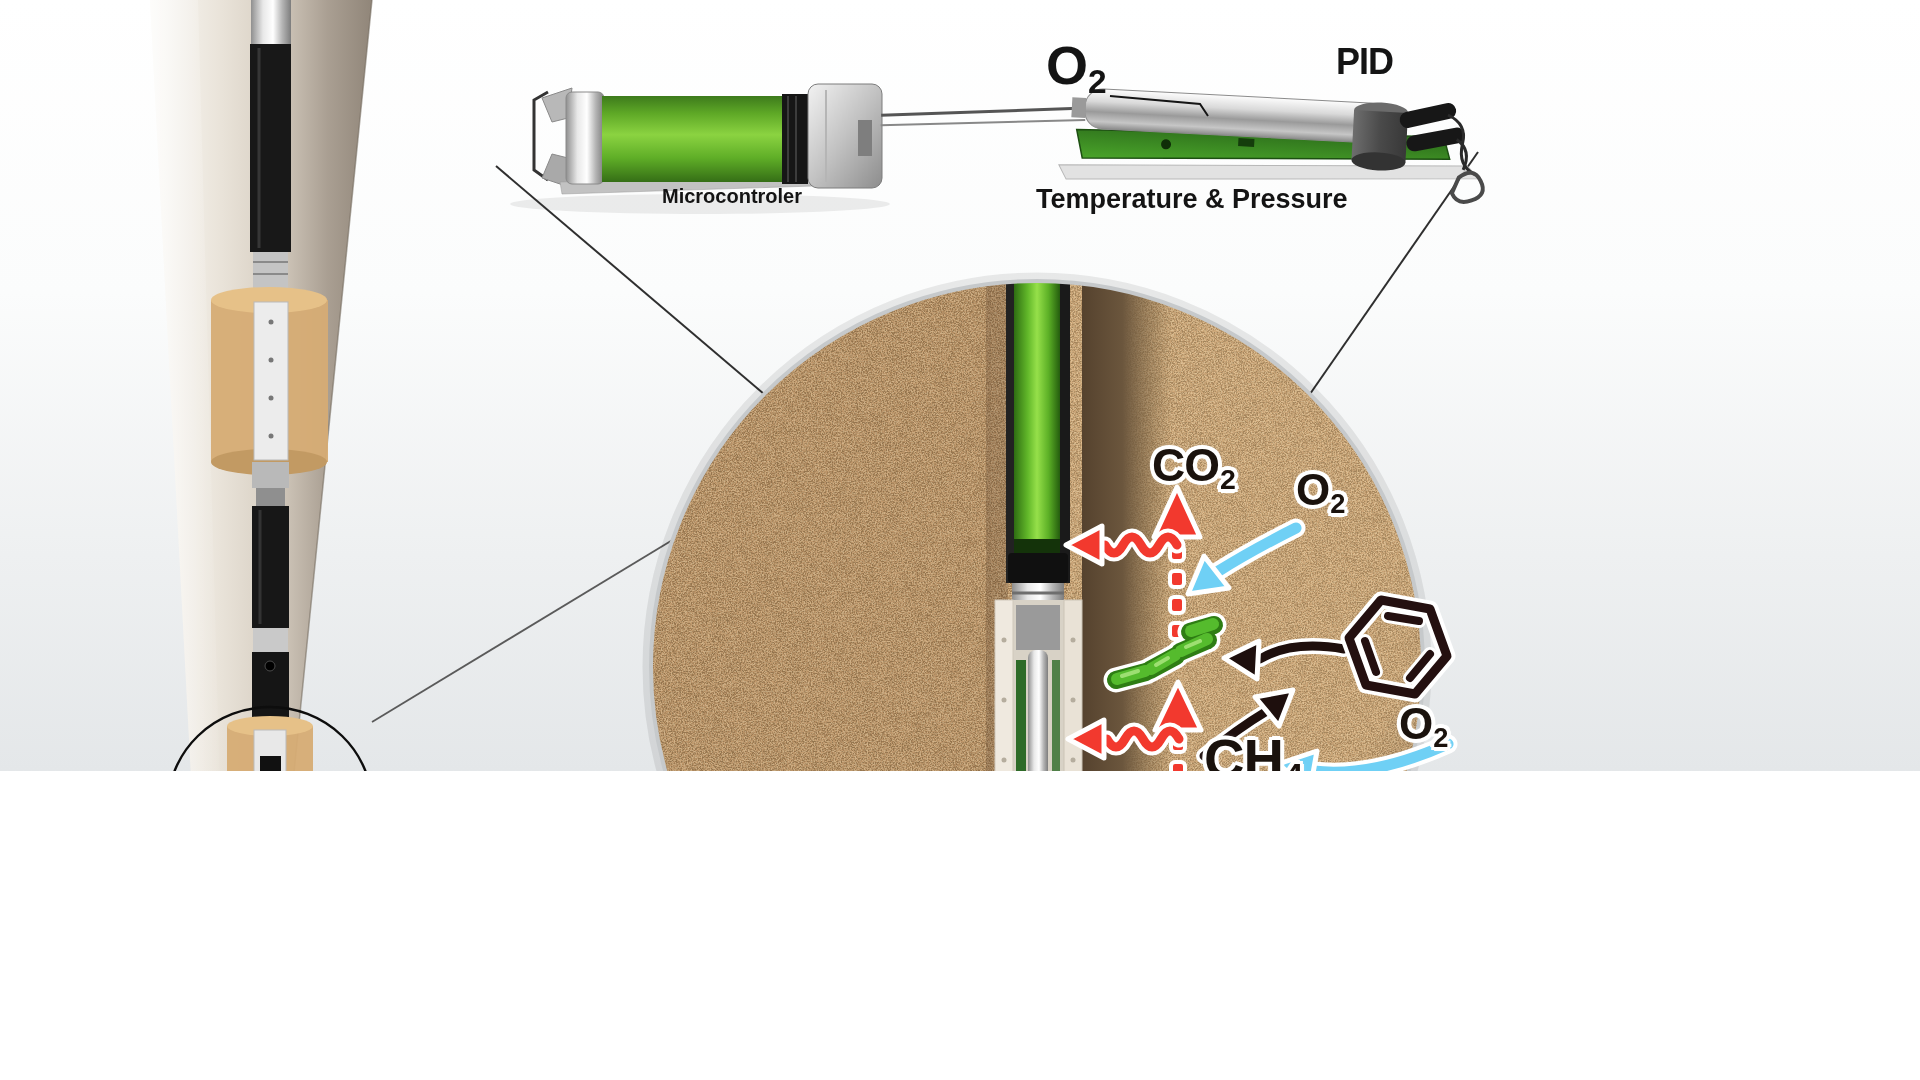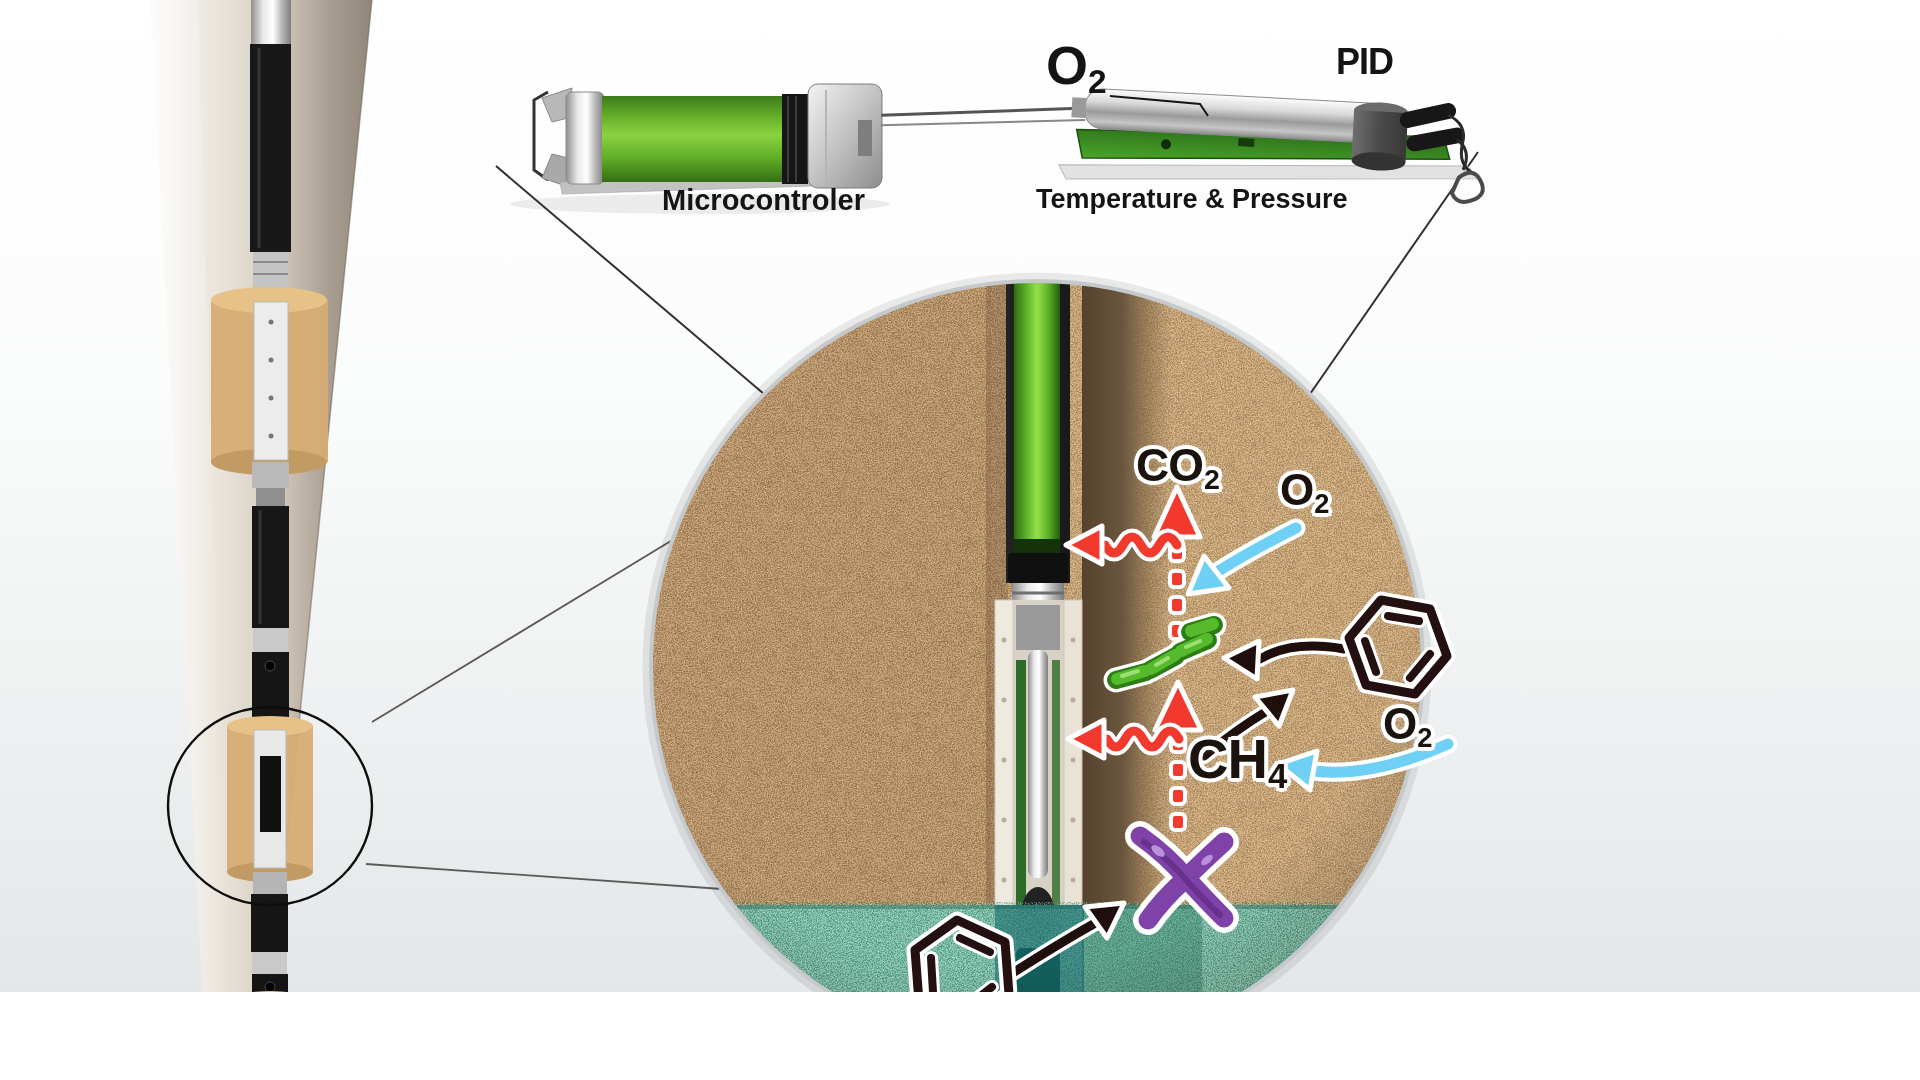--- a/index.html
+++ b/index.html
@@ -1,31 +1,32 @@
 <!DOCTYPE html>
 <html><head>
 <meta charset="utf-8">
 <style>
   html,body{margin:0;padding:0;}
   .stage{
-    position:relative;width:1920px;height:992px;overflow:hidden;
+    position:relative;width:1920px;height:771px;overflow:hidden;
     background:linear-gradient(180deg,#ffffff 0%,#fbfcfc 38%,#eef0f1 72%,#e4e7e9 100%);
     font-family:"Liberation Sans",sans-serif;
   }
   svg{position:absolute;left:0;top:0;}
   .lbl{
     position:absolute;line-height:1;font-weight:bold;color:#141414;
     white-space:nowrap;letter-spacing:-1px;
   }
   .lbl .sub{font-size:0.62em;position:relative;top:0.28em;margin-left:1px;}
   .halo{
     color:#1a120d;
     text-shadow:
       -3px -3px 0 #fff, 3px -3px 0 #fff, -3px 3px 0 #fff, 3px 3px 0 #fff,
       -4px 0 0 #fff, 4px 0 0 #fff, 0 -4px 0 #fff, 0 4px 0 #fff, 0 0 6px #fff;
+    margin-left: 16px;
   }
 </style>
 </head>
 <body>
 
 <div class="stage">
 <svg width="1920" height="1080" viewBox="0 0 1920 1080">
   <defs>
     <clipPath id="circleClip">
           <circle cx="1037" cy="667" r="386"></circle>
@@ -411,20 +412,20 @@
         <line x1="992" y1="987" x2="966" y2="1007"></line>
             <line x1="933" y1="992" x2="931" y2="958"></line>
             <line x1="960" y1="938" x2="990" y2="952"></line>
       </g>
     </g>
   </g>
 </svg>
 
 <div class="lbl" style="left:1046px;top:38px;font-size:54px"><span>O</span><span class="sub">2</span></div>
 <div class="lbl" style="left:1336px;top:44px;font-size:36px">PID</div>
-<div class="lbl" style="left:662px;top:186px;font-size:29px;letter-spacing:0">Microcontroler</div>
+<div class="lbl" style="left:662px;top:186px;font-size:20px;letter-spacing:0">Microcontroler</div>
 <div class="lbl" style="left:1036px;top:186px;font-size:27px;letter-spacing:0">Temperature &amp; Pressure</div>
 
 <div class="lbl halo" style="left:1136px;top:442px;font-size:46px"><span>CO</span><span class="sub">2</span></div>
 <div class="lbl halo" style="left:1280px;top:468px;font-size:44px"><span>O</span><span class="sub">2</span></div>
 <div class="lbl halo" style="left:1188px;top:731px;font-size:56px"><span>CH</span><span class="sub">4</span></div>
 <div class="lbl halo" style="left:1383px;top:702px;font-size:44px"><span>O</span><span class="sub">2</span></div>
 </div>
 
 </body></html>

